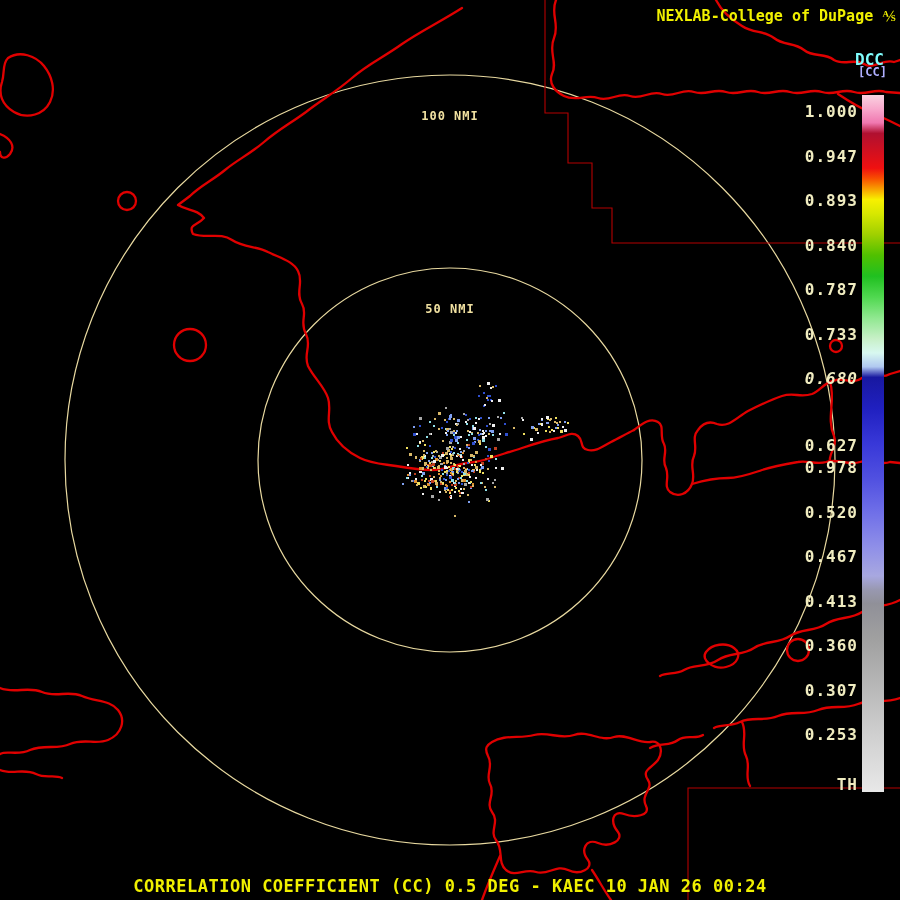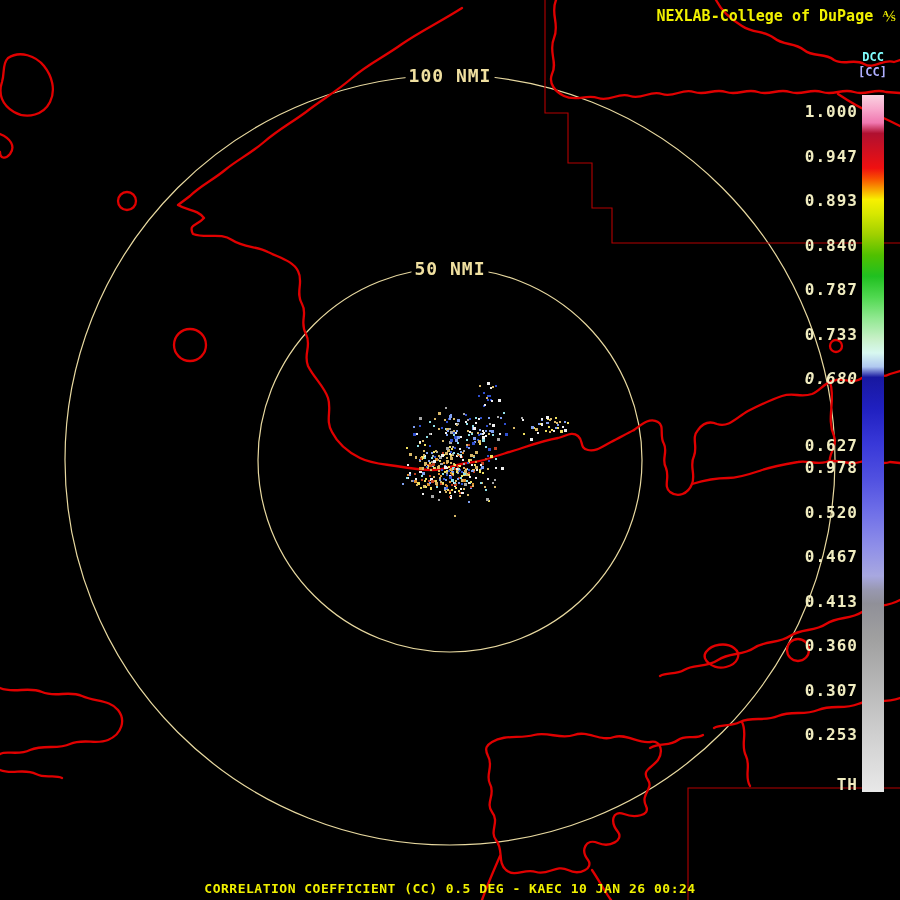--- a/index.html
+++ b/index.html
@@ -5,29 +5,29 @@
   * { margin:0; padding:0; box-sizing:border-box; }
   html,body { width:900px; height:900px; background:#000; overflow:hidden; }
   body { position:relative; font-family:"DejaVu Sans Mono", monospace; }
   #stage { position:absolute; inset:0; width:900px; height:900px; background:var(--background,#000); }
   #map { position:absolute; left:0; top:0; }
   .coast  { fill:none; stroke:var(--coast,#e00000); stroke-width:2.3px; stroke-linejoin:round; stroke-linecap:round; }
   .county { fill:none; stroke:var(--county,#b40000); stroke-width:1.1px; }
   .ring   { fill:none; stroke:var(--ring,#e8d9a0); stroke-width:1.2px; }
   .overlay-text { position:absolute; white-space:pre; }
   #site-title   { top:7px;  right:4px;  font-size:15px; font-weight:bold; color:var(--title,#f0f000); }
-  #product-code { top:50px; right:16px; font-size:12px; font-weight:bold; color:var(--product-code,#80ffff); }
+  #product-code { top:50px; right:16px; font-size:16px; font-weight:bold; color:var(--product-code,#80ffff); }
   #product-unit { top:65px; right:13px; font-size:12px; font-weight:bold; color:var(--product-unit,#b0b0ff); }
   #colorbar { position:absolute; }
   .cb-label { position:absolute; right:42px; font-size:16px; font-weight:bold; line-height:16px;
               color:var(--scale-label,#f0ecc0); letter-spacing:1px; }
   .ring-label { position:absolute; transform:translate(-50%,-50%); background:#000;
-                color:var(--ring-label,#f0e0a0); font-size:18px; font-weight:bold;
-                padding:0 3px; letter-spacing:1px; }
-  #caption { bottom:4px; left:50%; transform:translateX(-50%); font-size:13px; font-weight:bold;
+                color:var(--ring-label,#f0e0a0); font-size:12px; font-weight:bold;
+                padding:0 3px; letter-spacing:1px;margin-top:41px; }
+  #caption { bottom:4px; left:50%; transform:translateX(-50%); font-size:17px; font-weight:bold;
              color:var(--caption,#f0f000); letter-spacing:0.5px; }
 </style>
 </head>
 <body>
 
 <div id="stage">
   <svg id="map" width="900" height="900" viewBox="0 0 900 900">
     <g id="rings-layer">
         <circle cx="450" cy="460" r="385" class="ring"></circle>
         <circle cx="450" cy="460" r="192" class="ring"></circle>

